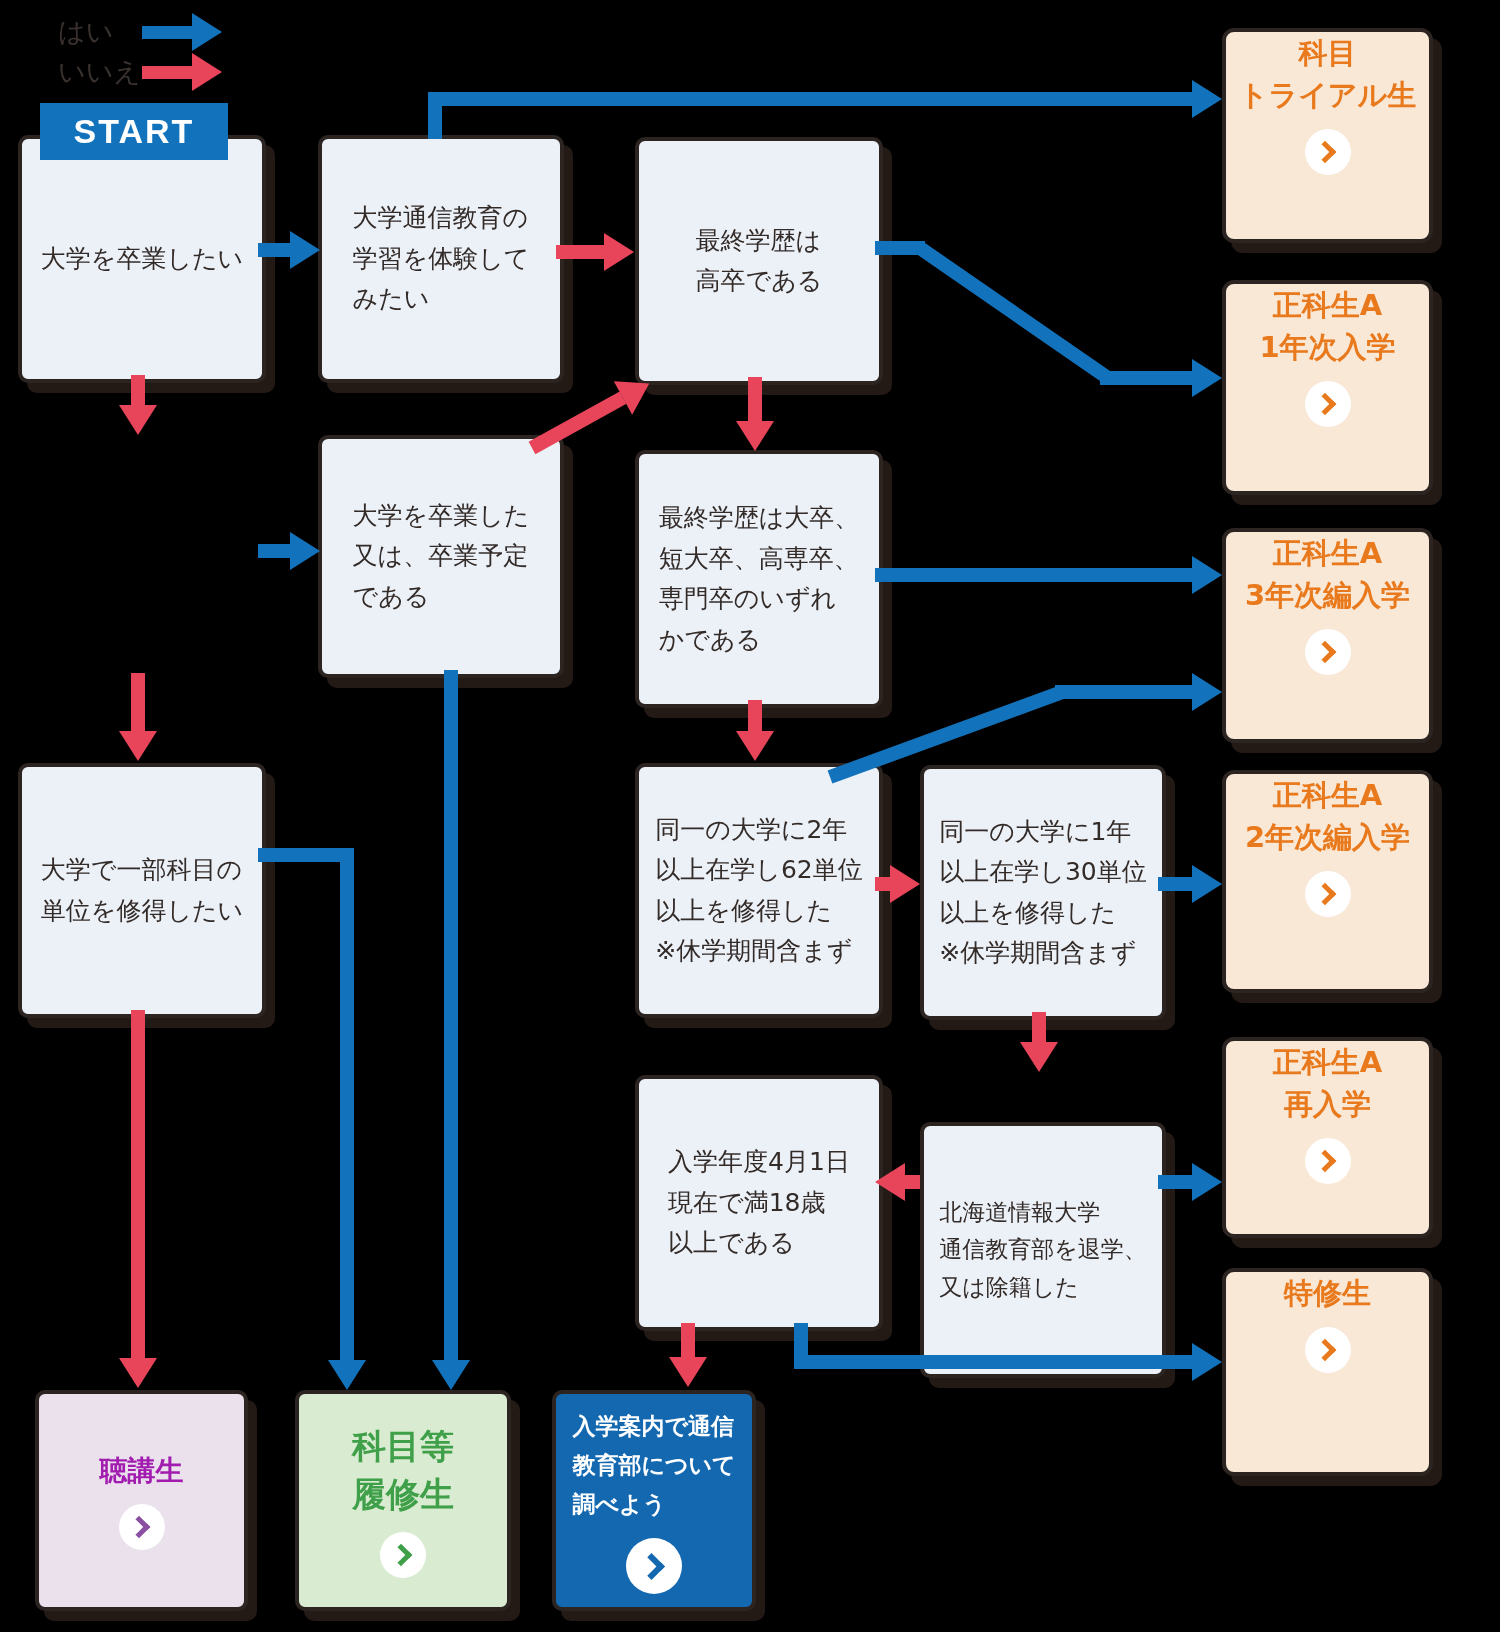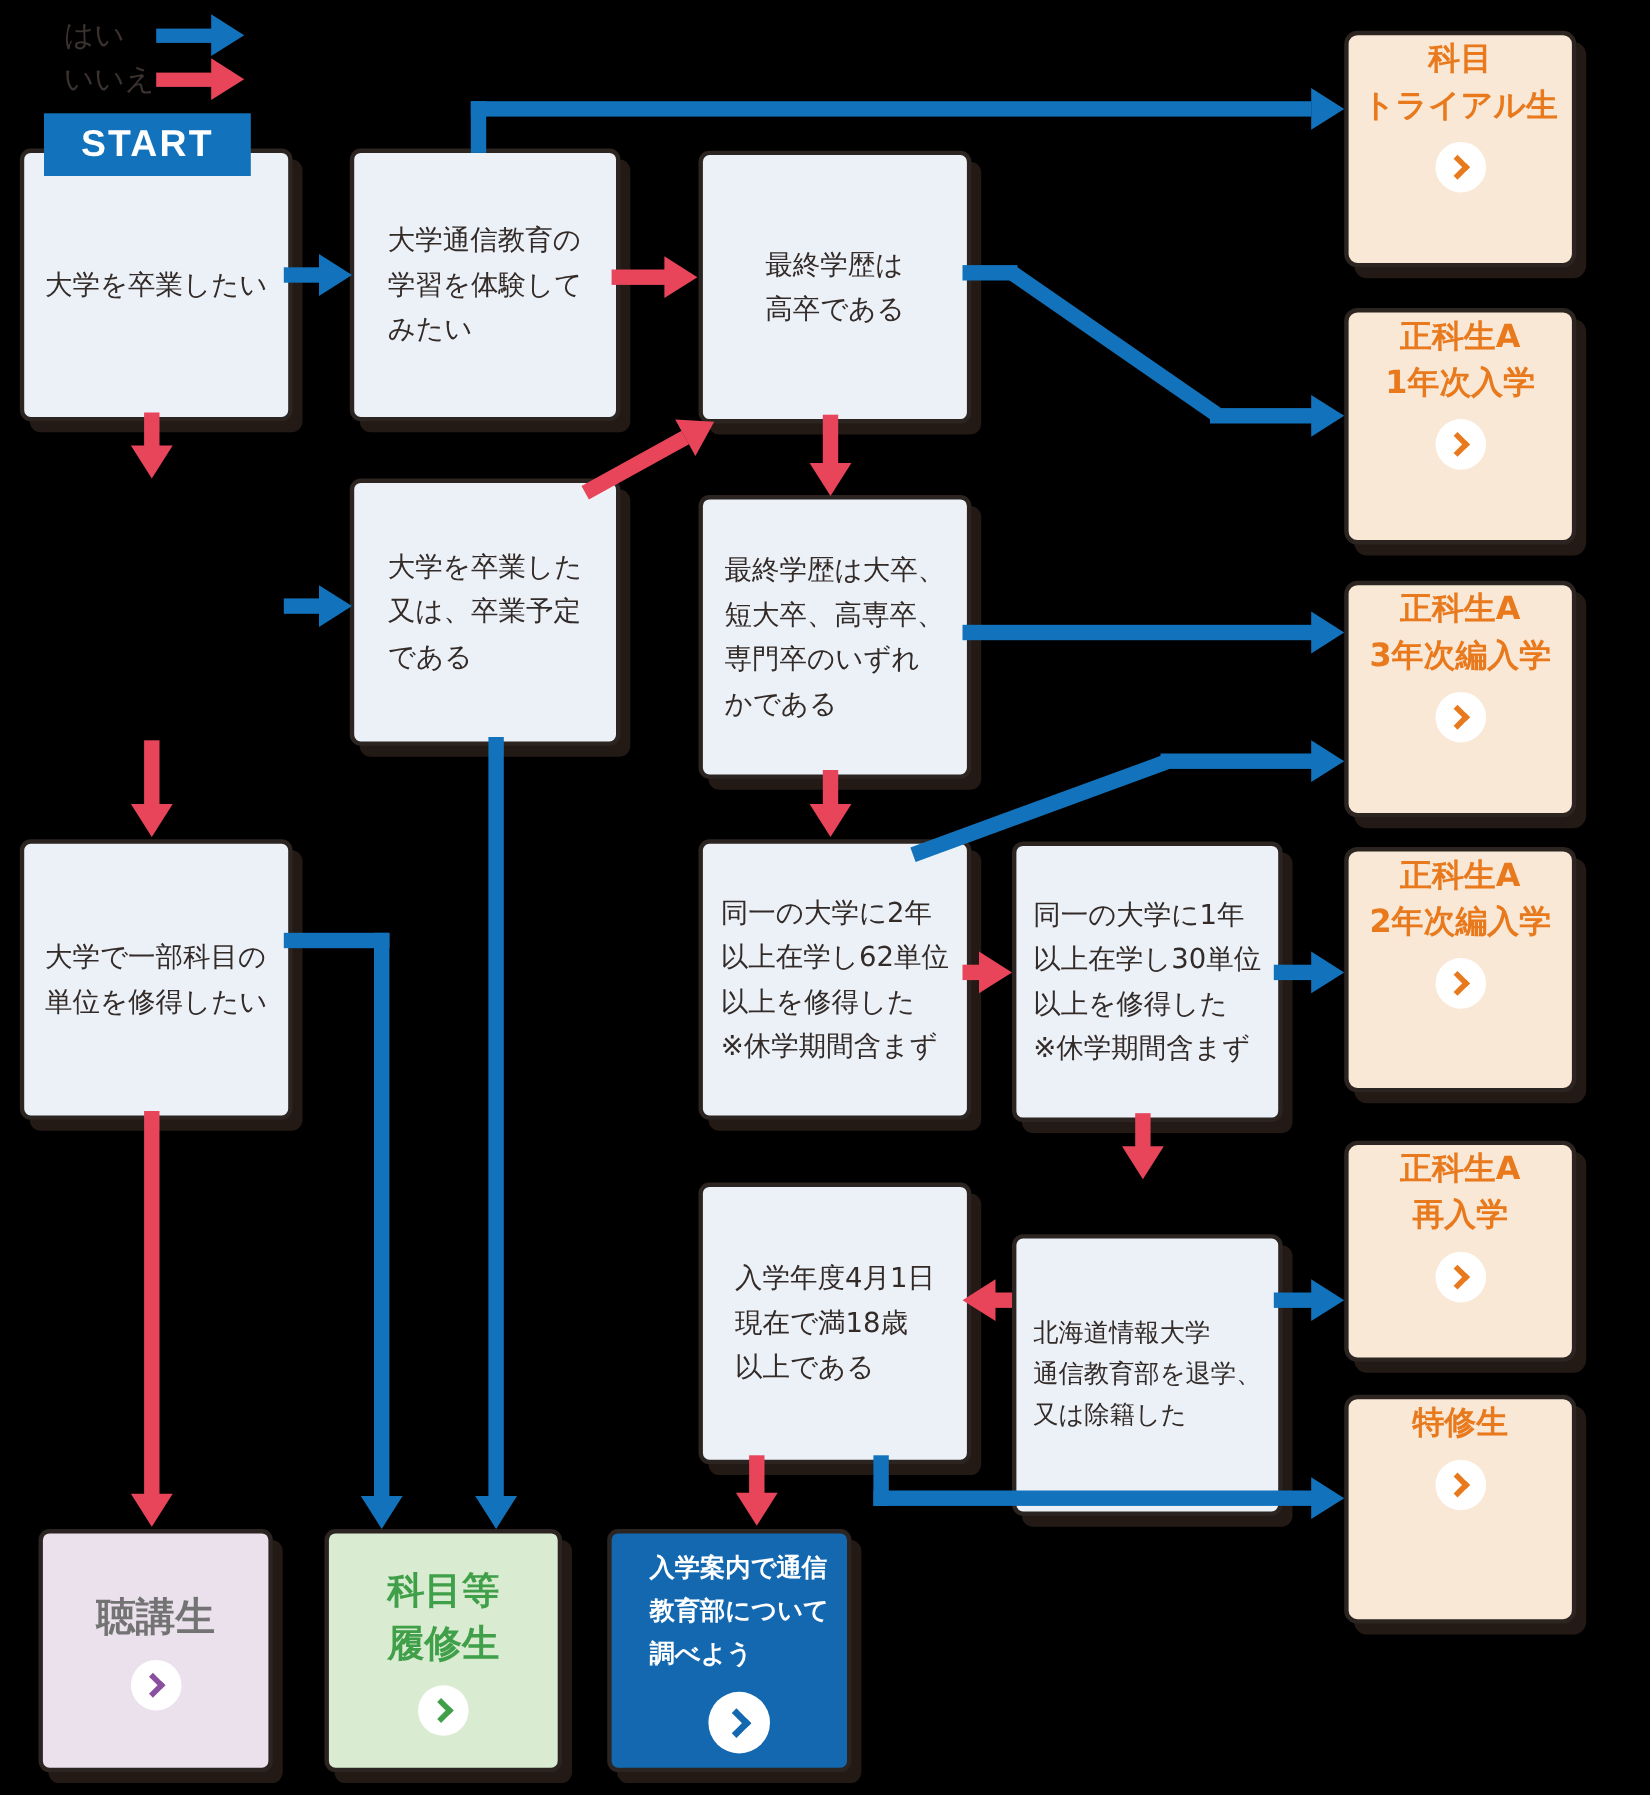--- a/index.html
+++ b/index.html
@@ -14,25 +14,25 @@
   .dbox .txt.fs23{font-size:23px;}
   .rbox{position:absolute;background:#FAE8D7;border:4px solid #2B2421;border-radius:12px;
         box-shadow:9px 10px 0 #241A15;display:flex;flex-direction:column;align-items:center;
         justify-content:flex-start;gap:13px;z-index:2;}
   .rbox .txt{white-space:pre-line;color:#E8791C;font-size:29px;font-weight:bold;
              text-align:center;line-height:1.45;}
   .bbox{position:absolute;border:4px solid #2B2421;border-radius:10px;
         box-shadow:9px 10px 0 #241A15;display:flex;flex-direction:column;align-items:center;
         justify-content:center;gap:14px;z-index:2;}
   .purple{background:#EAE1ED;}
-  .purple .txt{color:#737373;font-size:36px;font-weight:bold;white-space:pre-line;text-align:center;}
+  .purple .txt{color:#a21caf;font-size:28px;font-weight:bold;white-space:pre-line;text-align:center;}
   .green{background:#D9ECD2;}
   .green .txt{color:#3FA049;font-size:34px;font-weight:bold;white-space:pre-line;
               text-align:center;line-height:1.4;}
-  .infobox{background:#1368B0;padding-left:18px;}
+  .infobox{background:#1368B0;}
   .infobox .txt{color:#FFF;font-size:23px;font-weight:bold;white-space:pre-line;
                 text-align:left;line-height:1.7;padding:0 12px;}
   #startbox{position:absolute;left:40px;top:103px;width:188px;height:57px;background:#1273BC;
             display:flex;align-items:center;justify-content:center;z-index:7;}
   #startbox span{color:#fff;font-size:34px;font-weight:bold;letter-spacing:2px;
                  font-family:"Liberation Sans","DejaVu Sans",sans-serif;}
   
   .legend-label{position:absolute;color:#3A322E;font-size:27px;z-index:3;}
   
   .seg{position:absolute;background:currentColor;z-index:5;}

